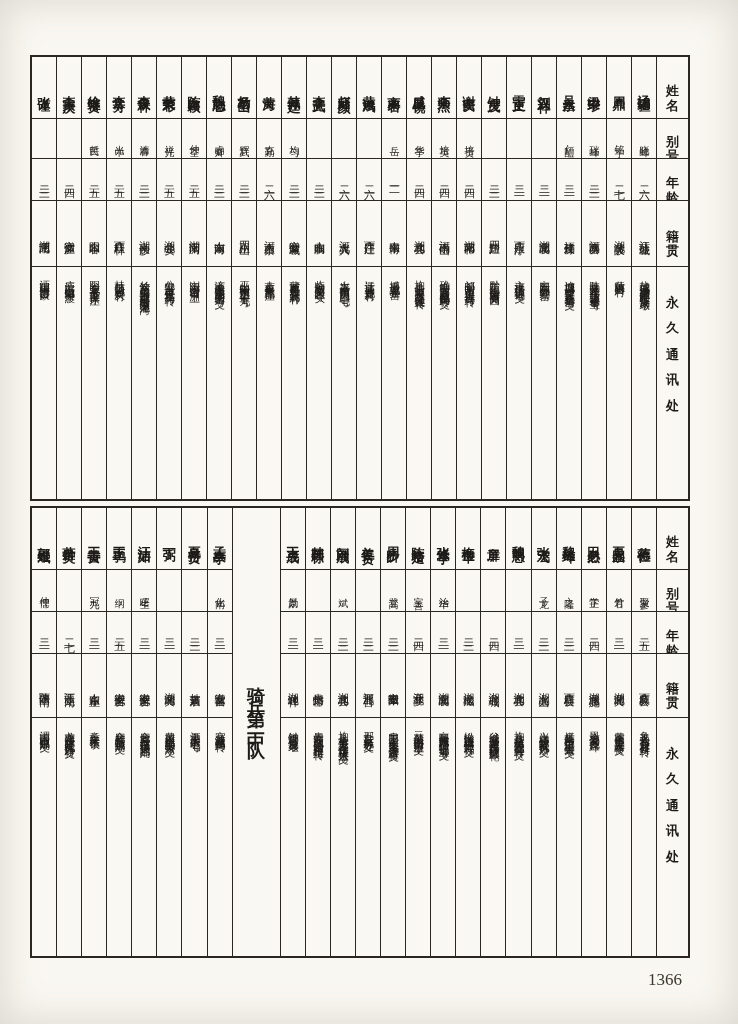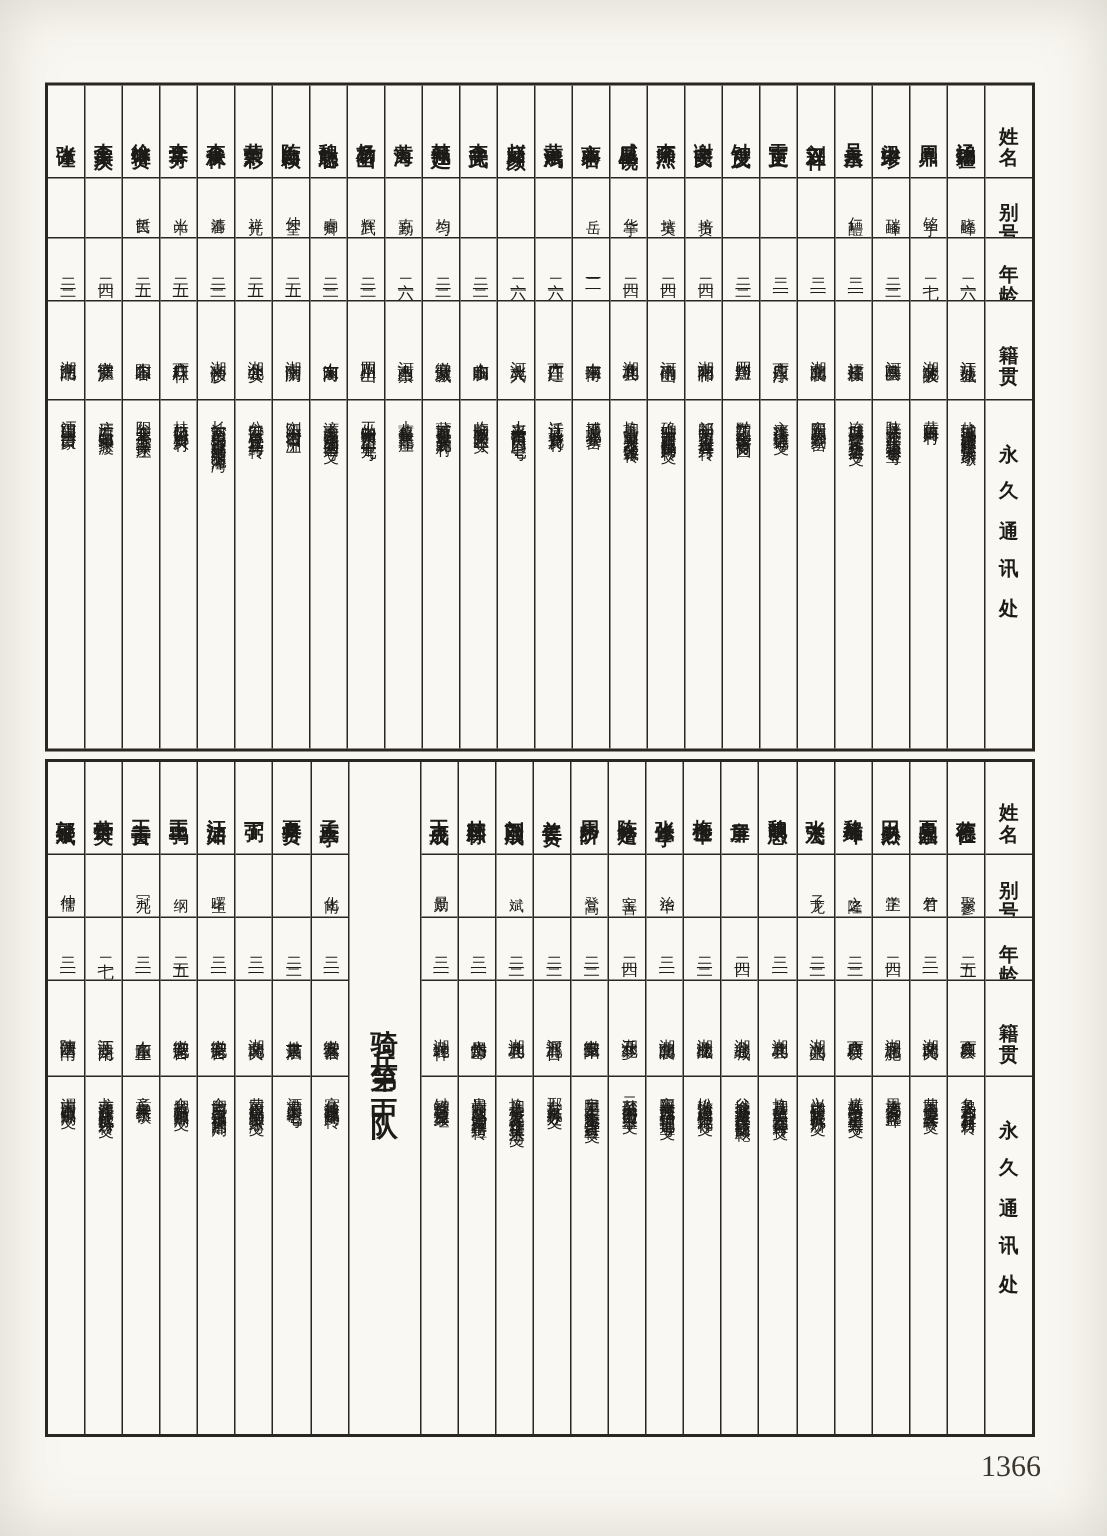--- a/index.html
+++ b/index.html
@@ -55,22 +55,22 @@
   .age-t{font-size:11px;letter-spacing:3px;}
   .native-t{font-size:11px;letter-spacing:1px;}
   .addr-t{font-size:10.5px;letter-spacing:1.5px;max-height:100%;}
   .hdr-2{font-size:13px;font-weight:700;letter-spacing:14px;}
   .hdr-addr{font-size:13px;font-weight:700;letter-spacing:26px;padding-top:12px;}
   .divider-t{
     font-size:18px;font-weight:700;letter-spacing:11px;
     padding-top:165px;
   }
   .page-number{
-    position:absolute;right:44px;bottom:34px;
-    font-size:20px;color:#3a372f;
+    position:absolute;right:56px;bottom:34px;
+    font-size:17px;color:#3a372f;
     font-family:"Liberation Serif","DejaVu Serif",serif;
   }
 </style>
 </head>
 <body>
 
 <div class="page">
   <div class="tables">
 
     <div class="section sec-top">

